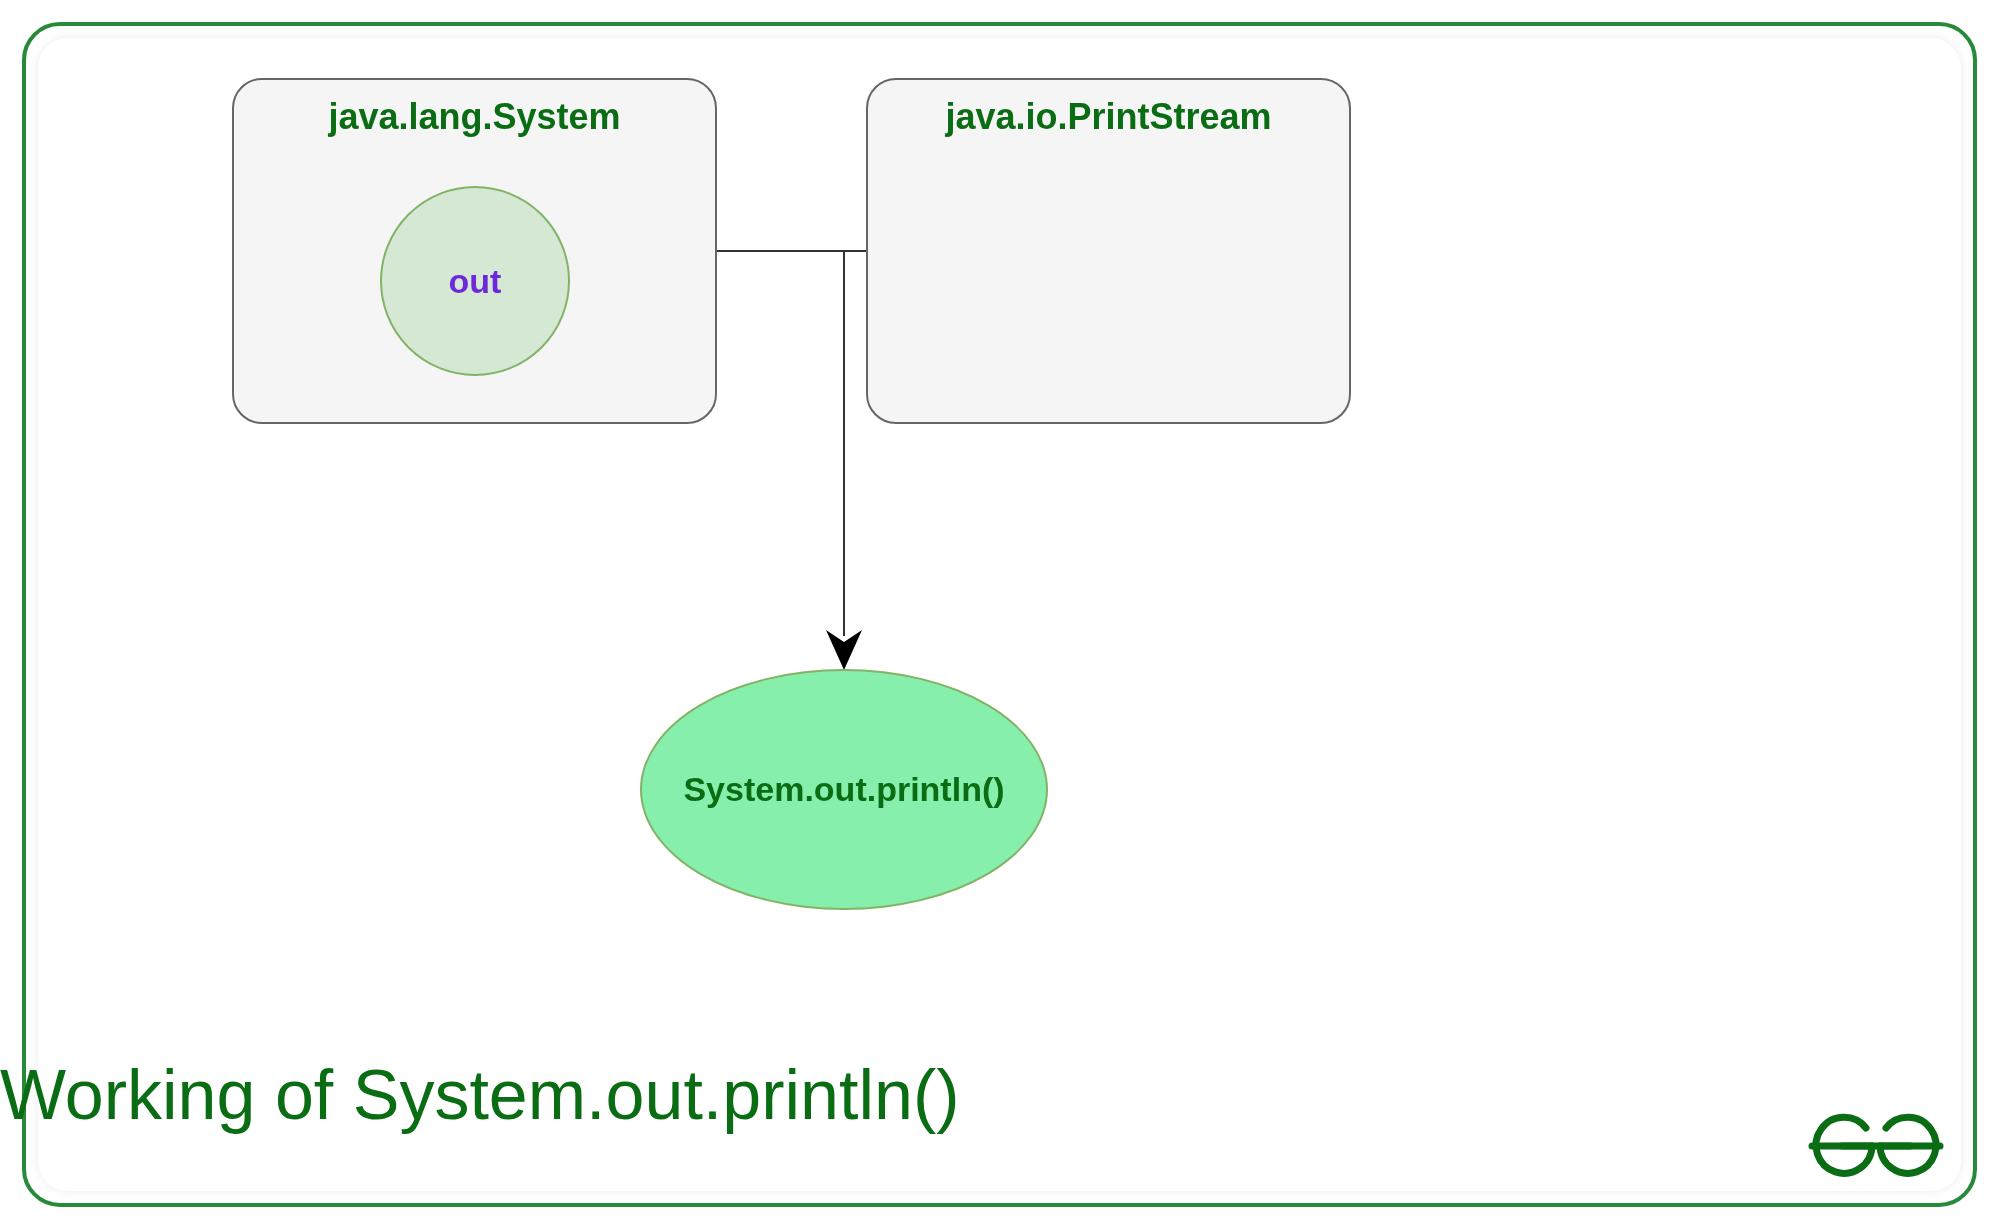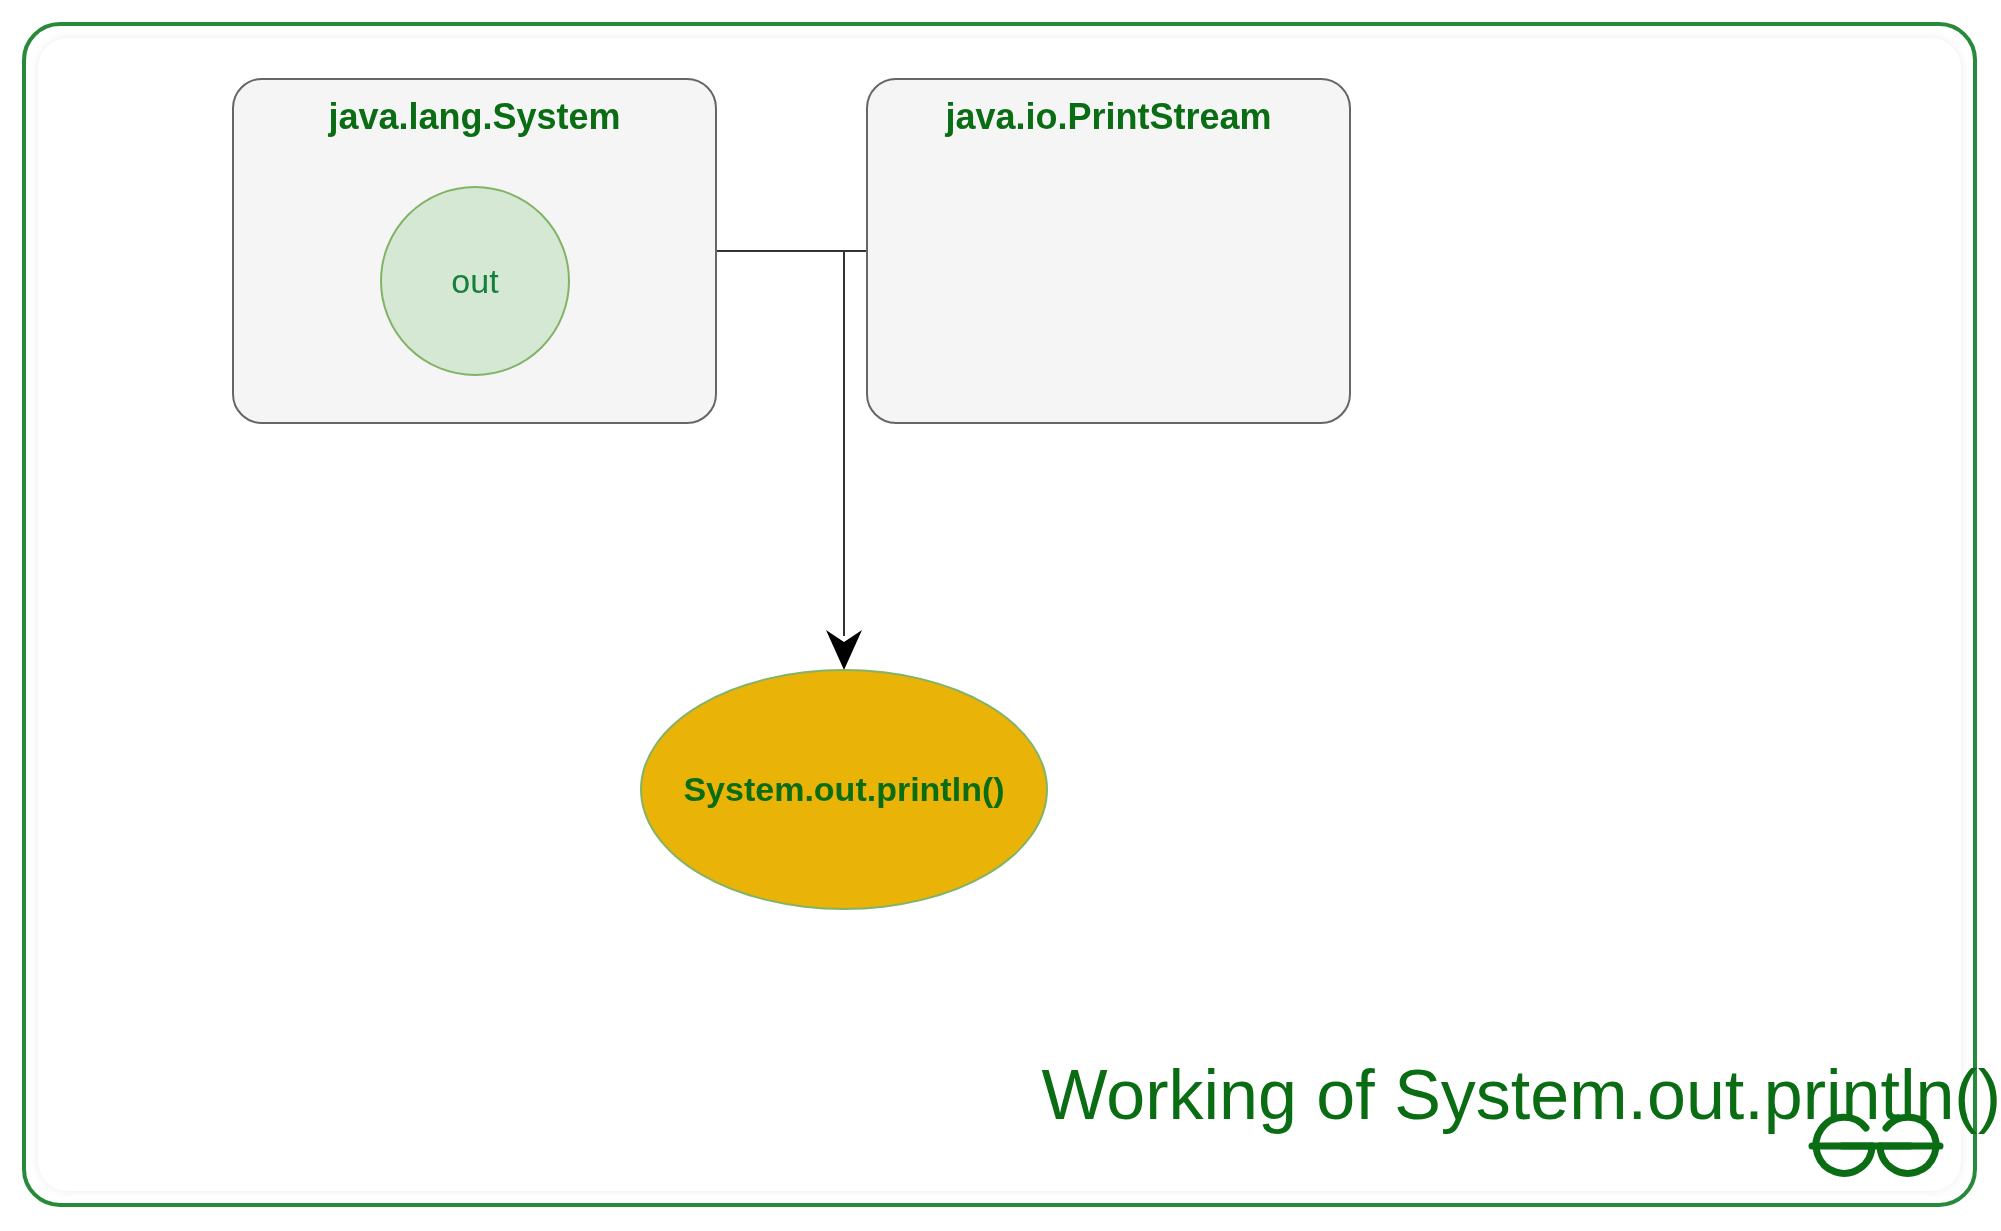--- a/index.html
+++ b/index.html
@@ -57,34 +57,34 @@
     position: absolute;
     width: 190px;
     height: 190px;
     border-radius: 50%;
     background: #d5e8d4;
     border: 2px solid #82b366;
     box-sizing: border-box;
     display: flex;
     align-items: center;
     justify-content: center;
-    font-weight: normal;
+    font-weight: bold;
     font-size: 34px;
-    color: #15803d;
+    color: #6d28d9;
   }
   .circle-left { left: 146px; top: 106px; }
   .circle-right { left: 146px; top: 106px; }
   .result-ellipse {
     position: absolute;
     left: 640px;
     top: 669px;
     width: 408px;
     height: 241px;
     border-radius: 50%;
-    background: #eab308;
+    background: #86efac;
     border: 2px solid #82b366;
     box-sizing: border-box;
     display: flex;
     align-items: center;
     justify-content: center;
     font-weight: bold;
     font-size: 34px;
     color: #0a6d14;
   }
   .connector {
@@ -96,21 +96,21 @@
   .arrowhead {
     position: absolute;
     width: 0;
     height: 0;
   }
   .diagram-title {
     position: absolute;
     left: 0;
     width: 100%;
     top: 1055px;
-    text-align: right;
+    text-align: left;
     font-size: 70px;
     color: #0a6d14;
     font-weight: 400;
   }
   .logo {
     position: absolute;
     right: 55px;
     bottom: 45px;
     width: 140px;
     height: 80px;

